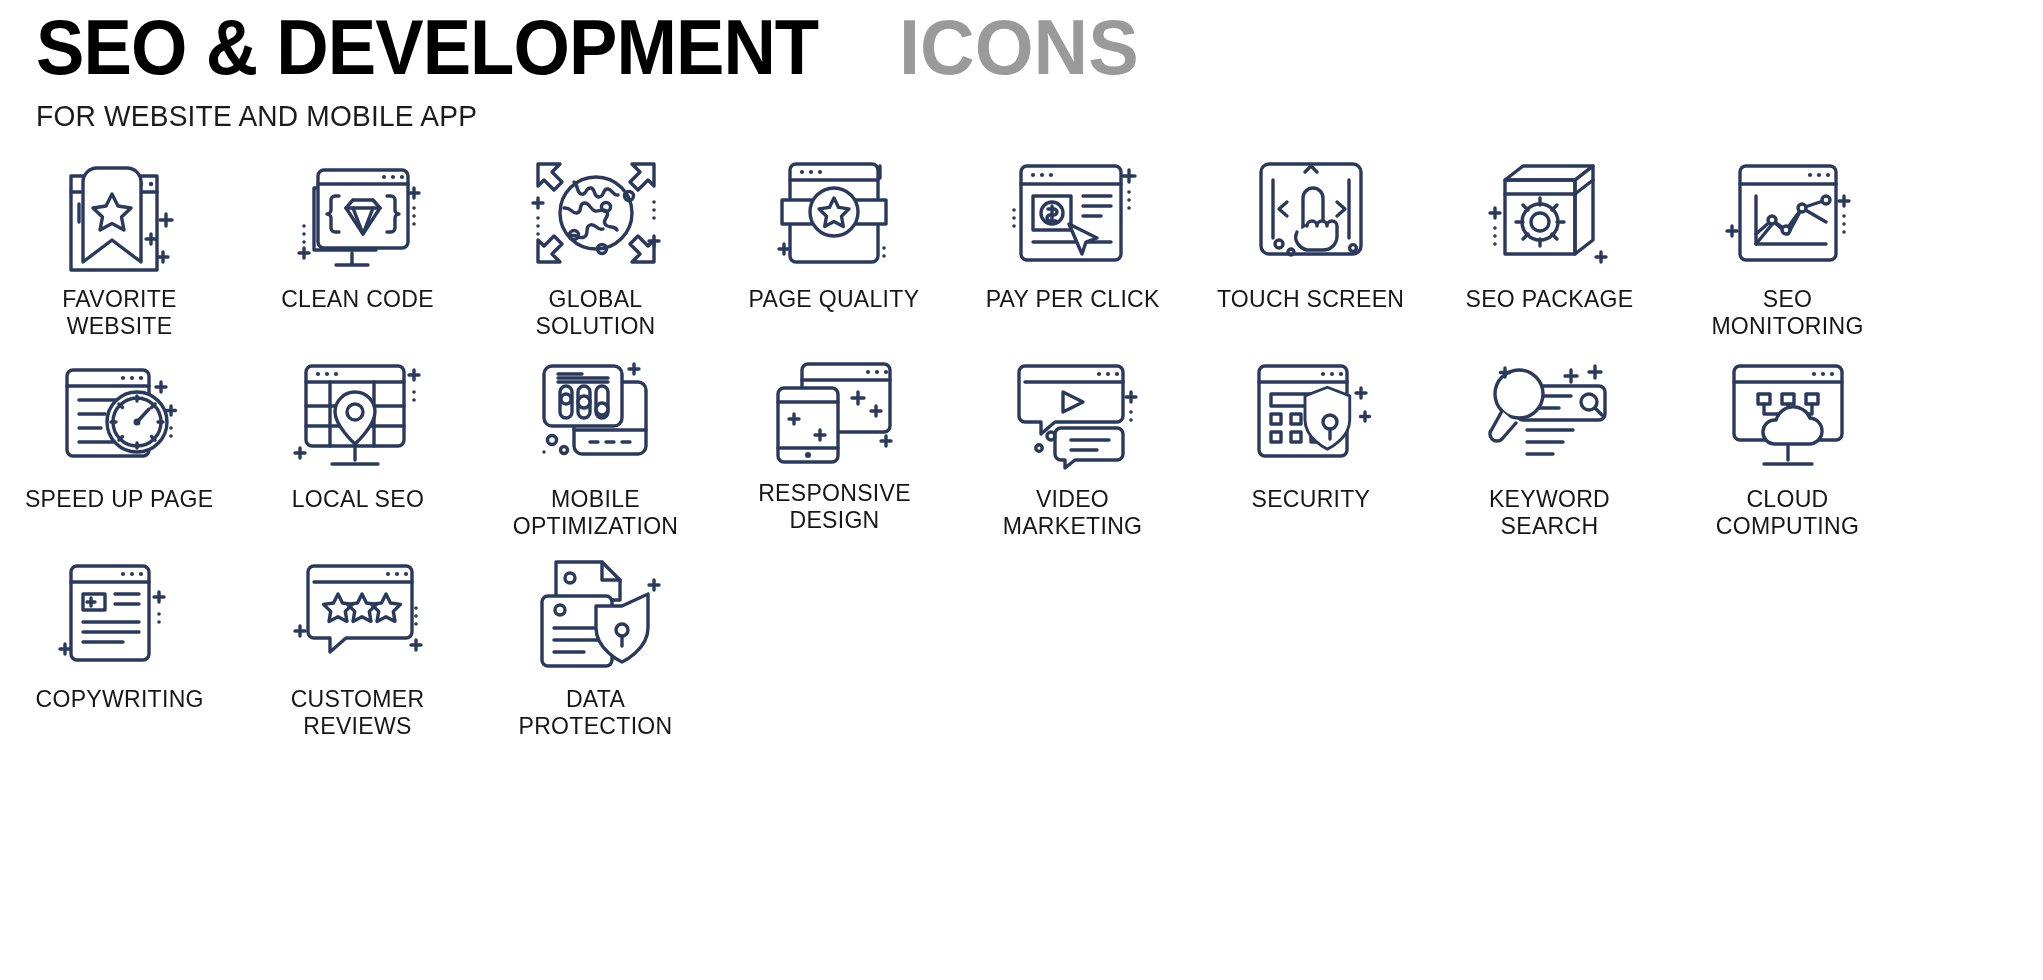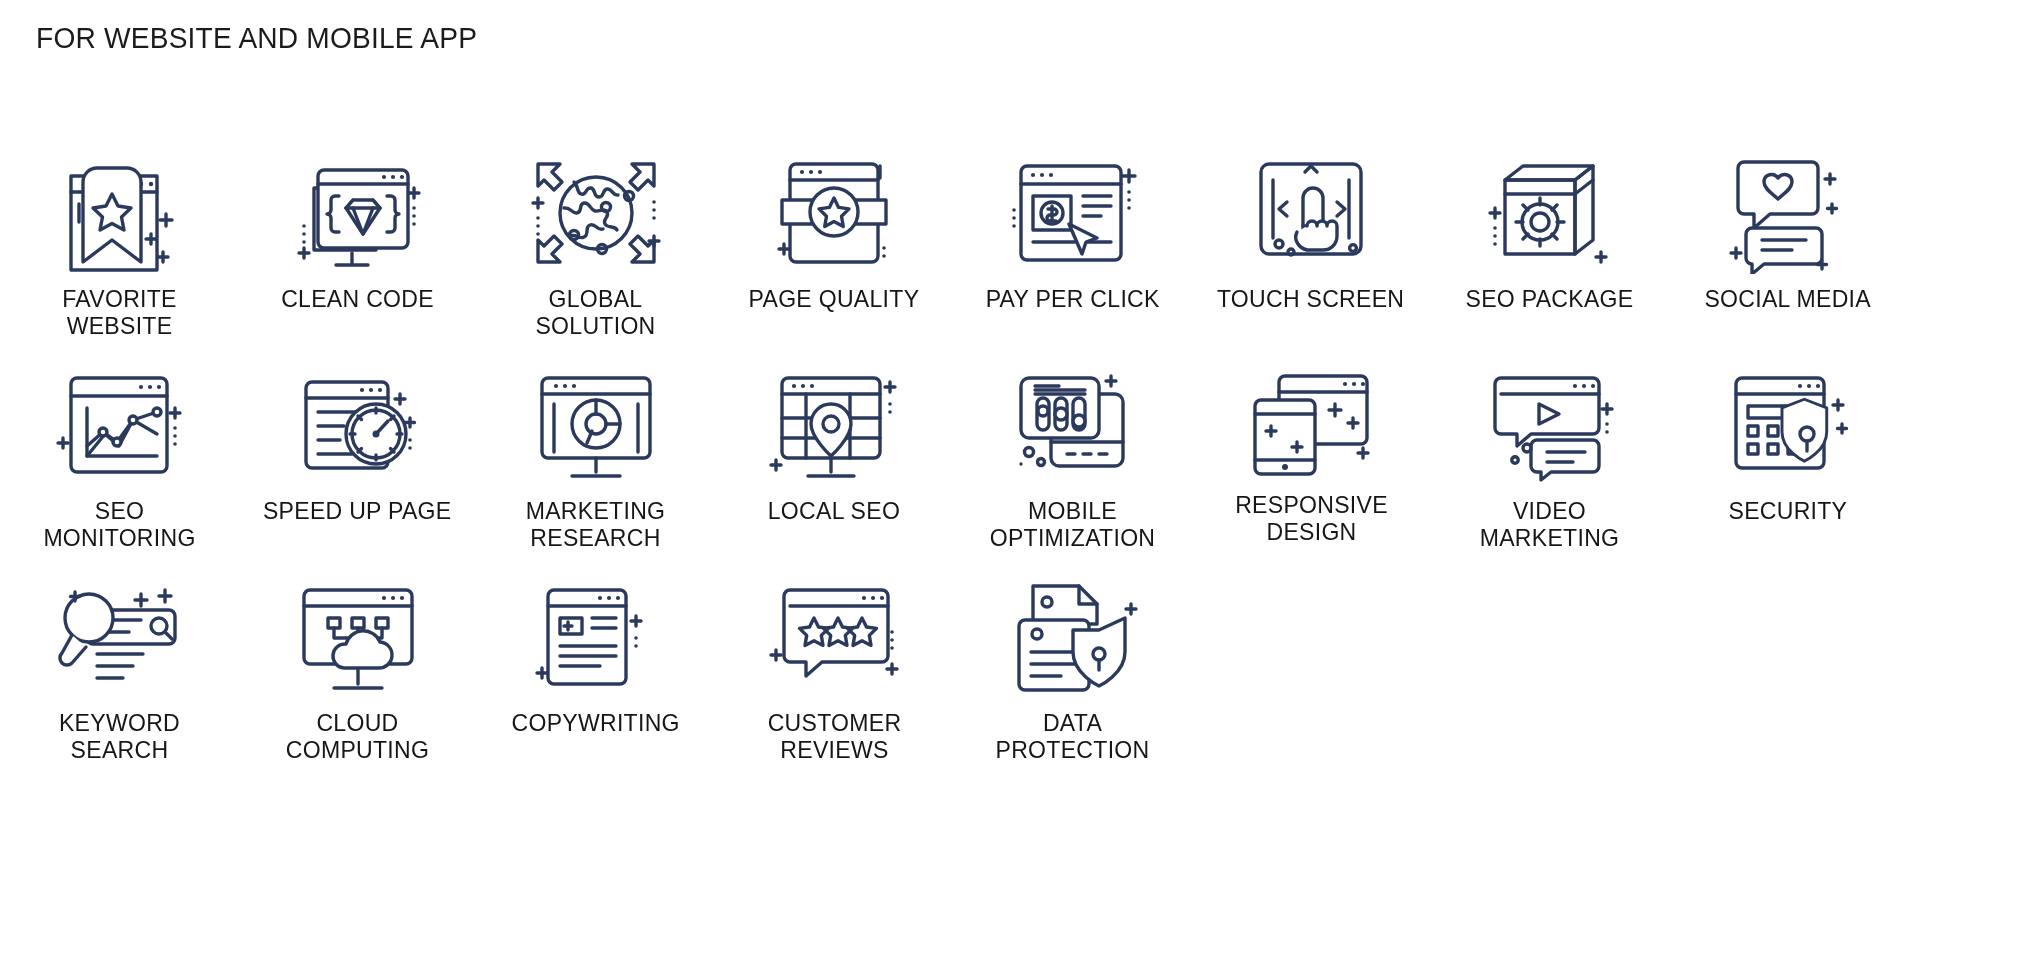--- a/index.html
+++ b/index.html
@@ -39,21 +39,21 @@
     white-space:nowrap;
   }
 
   
   .grid{
     position:absolute;left:0;top:148px;
     width:1907px;
     display:grid;
     grid-template-columns:repeat(8,1fr);
     grid-auto-rows:200px;
-    row-gap:12px;
+    row-gap:0px;
   }
   .cell{
     position:relative;
     display:flex;flex-direction:column;align-items:center;
   }
   .icon-box{
     width:140px;height:130px;
     display:flex;align-items:center;justify-content:center;
   }
   .icon-box svg{display:block;}
@@ -67,20 +67,24 @@
     transform:scaleX(0.96);
   }
   .cell.shift-label-up .label{margin-top:2px;}
 </style>
 </head>
 <body>
 
 <div class="page">
 
   <div class="header">
+    <div class="title-line">
+      <span class="title-main">SEO &amp; DEVELOPMENT</span>
+      <span class="title-accent">ICONS</span>
+    </div>
     <div class="subtitle">FOR WEBSITE AND MOBILE APP</div>
   </div>
 
   <div class="grid">
 
     <div class="cell">
       <div class="icon-box">
         <svg width="132" height="122" viewBox="0 0 132 122" fill="none" stroke="#2B3A5C" stroke-width="3.4" stroke-linecap="round" stroke-linejoin="round">
           <path d="M18 24 h86 v94 h-86 z"></path>
           <path d="M18 40 h86"></path>
@@ -236,35 +240,20 @@
           <path d="M12 56 v10 M7 61 h10"></path>
           <path d="M118 100 v10 M113 105 h10"></path>
           <circle cx="12" cy="76" r="1.8" fill="#2B3A5C" stroke="none"></circle>
           <circle cx="12" cy="84" r="1.8" fill="#2B3A5C" stroke="none"></circle>
           <circle cx="12" cy="92" r="1.8" fill="#2B3A5C" stroke="none"></circle>
         </svg>
       </div>
       <div class="label">SEO PACKAGE</div>
     </div>
 
-    <div class="cell">
-      <div class="icon-box">
-        <svg width="132" height="122" viewBox="0 0 132 122" fill="none" stroke="#2B3A5C" stroke-width="3.4" stroke-linecap="round" stroke-linejoin="round">
-          <path d="M22 10 h68 a6 6 0 0 1 6 6 v40 a6 6 0 0 1 -6 6 h-42 l-16 14 v-14 h-10 a6 6 0 0 1 -6 -6 v-40 a6 6 0 0 1 6 -6 z"></path>
-          <path d="M56 26 c-4 -6 -14 -4 -14 4 c0 7 9 12 14 17 c5 -5 14 -10 14 -17 c0 -8 -10 -10 -14 -4 z"></path>
-          <path d="M30 76 h64 a6 6 0 0 1 6 6 v24 a6 6 0 0 1 -6 6 h-52 l-12 10 v-10 h-0 a6 6 0 0 1 -6 -6 v-24 a6 6 0 0 1 6 -6 z" fill="#fff"></path>
-          <path d="M40 88 h44 M40 98 h30"></path>
-          <path d="M108 22 v10 M103 27 h10"></path>
-          <path d="M110 52 v9 M105.5 56.5 h9"></path>
-          <path d="M14 96 v10 M9 101 h10"></path>
-          <path d="M100 108 v9 M95.5 112.5 h9"></path>
-        </svg>
-      </div>
-      <div class="label">SOCIAL MEDIA</div>
-    </div>
 
     <div class="cell">
       <div class="icon-box">
         <svg width="132" height="122" viewBox="0 0 132 122" fill="none" stroke="#2B3A5C" stroke-width="3.4" stroke-linecap="round" stroke-linejoin="round">
           <path d="M24 14 h84 a6 6 0 0 1 6 6 v82 a6 6 0 0 1 -6 6 h-84 a6 6 0 0 1 -6 -6 v-82 a6 6 0 0 1 6 -6 z"></path>
           <path d="M18 32 h96"></path>
           <circle cx="88" cy="23" r="2.1" fill="#2B3A5C" stroke="none"></circle>
           <circle cx="97" cy="23" r="2.1" fill="#2B3A5C" stroke="none"></circle>
           <circle cx="106" cy="23" r="2.1" fill="#2B3A5C" stroke="none"></circle>
           <path d="M34 44 v48 h70"></path>
@@ -301,37 +290,20 @@
           <circle cx="84" cy="70" r="3.5" fill="#2B3A5C" stroke="none"></circle>
           <path d="M108 30 v10 M103 35 h10"></path>
           <path d="M118 54 v9 M113.5 58.5 h9"></path>
           <circle cx="118" cy="76" r="1.8" fill="#2B3A5C" stroke="none"></circle>
           <circle cx="118" cy="84" r="1.8" fill="#2B3A5C" stroke="none"></circle>
         </svg>
       </div>
       <div class="label">SPEED UP PAGE</div>
     </div>
 
-    <div class="cell">
-      <div class="icon-box">
-        <svg width="132" height="122" viewBox="0 0 132 122" fill="none" stroke="#2B3A5C" stroke-width="3.4" stroke-linecap="round" stroke-linejoin="round">
-          <path d="M18 14 h96 a6 6 0 0 1 6 6 v68 a6 6 0 0 1 -6 6 h-96 a6 6 0 0 1 -6 -6 v-68 a6 6 0 0 1 6 -6 z"></path>
-          <path d="M12 30 h108"></path>
-          <circle cx="26" cy="22" r="2.1" fill="#2B3A5C" stroke="none"></circle>
-          <circle cx="35" cy="22" r="2.1" fill="#2B3A5C" stroke="none"></circle>
-          <circle cx="44" cy="22" r="2.1" fill="#2B3A5C" stroke="none"></circle>
-          <circle cx="66" cy="60" r="24"></circle>
-          <circle cx="66" cy="60" r="10"></circle>
-          <path d="M66 36 v14 M90 60 h-14 M57 79 l5 -12"></path>
-          <path d="M66 94 v14 M42 112 h48"></path>
-          <path d="M24 40 v48 M108 40 v48"></path>
-        </svg>
-      </div>
-      <div class="label">MARKETING RESEARCH</div>
-    </div>
 
     <div class="cell">
       <div class="icon-box">
         <svg width="132" height="122" viewBox="0 0 132 122" fill="none" stroke="#2B3A5C" stroke-width="3.4" stroke-linecap="round" stroke-linejoin="round">
           <path d="M20 14 h86 a6 6 0 0 1 6 6 v68 a6 6 0 0 1 -6 6 h-86 a6 6 0 0 1 -6 -6 v-68 a6 6 0 0 1 6 -6 z"></path>
           <path d="M14 30 h98"></path>
           <circle cx="26" cy="22" r="2.1" fill="#2B3A5C" stroke="none"></circle>
           <circle cx="35" cy="22" r="2.1" fill="#2B3A5C" stroke="none"></circle>
           <circle cx="44" cy="22" r="2.1" fill="#2B3A5C" stroke="none"></circle>
           <path d="M38 30 v64 M82 30 v64 M14 54 h98 M14 74 h98"></path>

